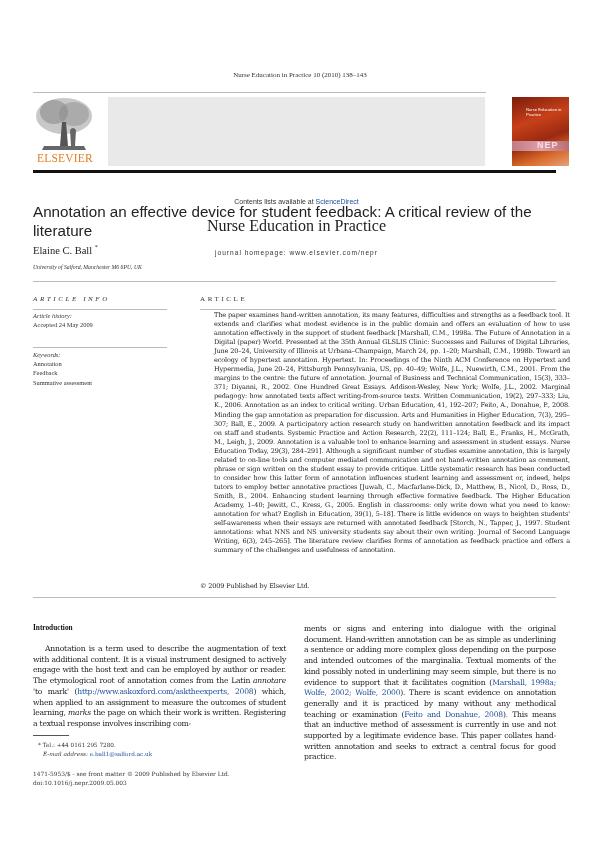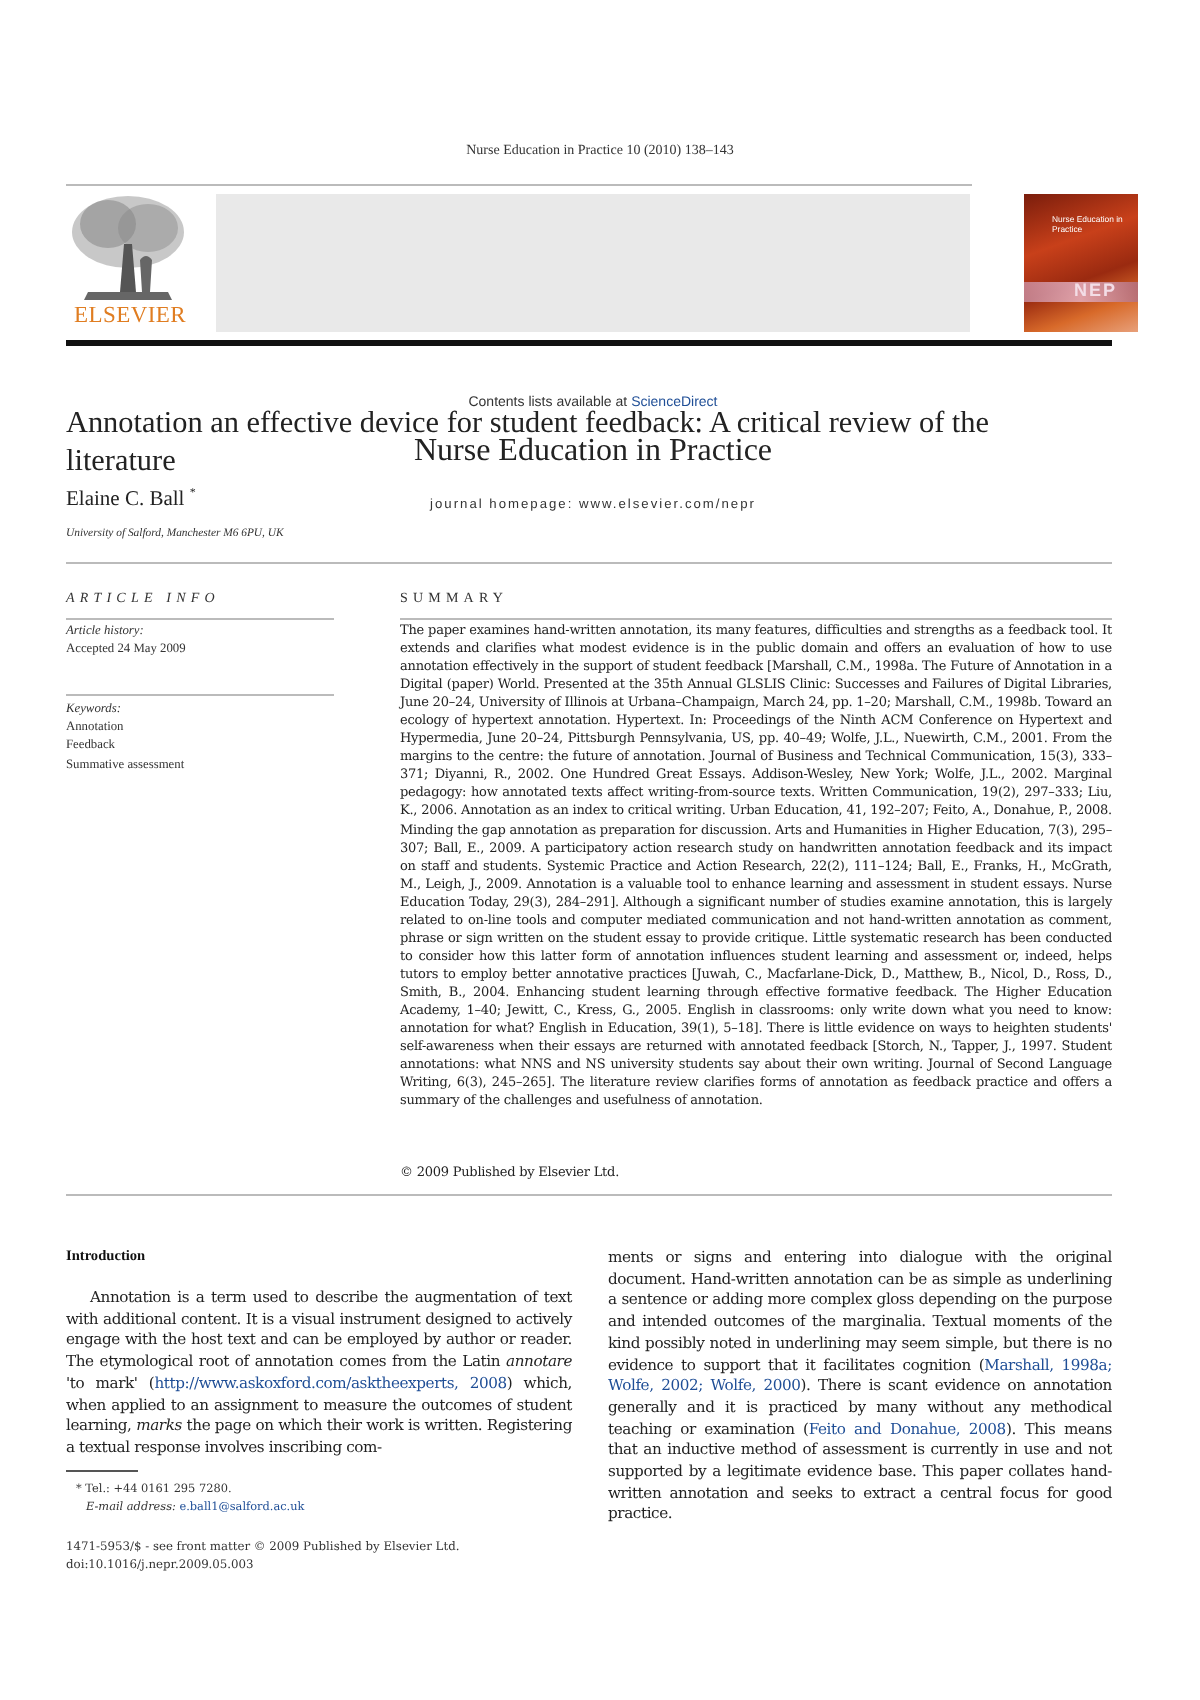--- a/index.html
+++ b/index.html
@@ -13,29 +13,29 @@
   .banner { top:97px; left:108px; width:377px; height:69px; background:#e9e9e9; }
   .contents-line { top:101px; left:0; width:100%; text-align:center; font-size:7px; font-family:"Liberation Sans", sans-serif; color:#333; }
   .contents-line .sd { color:#1f4e96; }
   .journal-name { top:120px; left:0; width:100%; text-align:center; font-size:16px; font-family:"Liberation Serif", serif; color:#222; }
   .homepage { top:152px; left:0; width:100%; text-align:center; font-size:6.6px; font-family:"Liberation Sans", sans-serif; letter-spacing:1px; color:#333; }
   .cover { top:97px; left:499px; width:57px; height:69px; background:linear-gradient(160deg,#7a1d0c 0%,#c8401a 35%,#9a2a10 60%,#d86a2a 80%,#e8a07a 100%); overflow:hidden;margin-left:13px; }
   .cover-title { position:absolute; left:14px; top:10px; font-size:4.2px; line-height:5px; color:#fff; font-family:"Liberation Sans", sans-serif; }
   .cover-band { position:absolute; left:0; top:44px; width:57px; height:10px; background:linear-gradient(90deg,#c88a9a,#e6b0c0,#b47080); opacity:.85; }
   .cover-nep { position:absolute; left:25px; top:43px; font-size:9px; font-weight:bold; color:#f3dde6; font-family:"Liberation Sans", sans-serif; letter-spacing:1px; }
   .thick-rule { top:170px; left:33px; width:523px; height:3px; background:#111; }
-  .title { top:202px; left:33px; width:520px; font-size:15.2px; line-height:19px; font-family:Liberation Serif, serif; color:#222; }
+  .title { top:202px; left:33px; width:520px; font-size:15.2px; line-height:19px; font-family:Liberation Sans, sans-serif; color:#222; }
   .author { top:244px; left:33px; font-size:10.5px; font-family:"Liberation Serif", serif; color:#222; }
   .author sup { font-size:6px; }
   .affil { top:264px; left:33px; font-size:5.7px; font-style:italic; color:#333; font-family:"Liberation Serif", serif; }
   .rule-thin { height:1px; background:#bbb; }
   .section-label { font-size:7px; letter-spacing:2.6px; color:#333; font-family:"Liberation Serif", serif; }
   .info-block { font-size:6.4px; line-height:9.2px; color:#333; font-family:"Liberation Serif", serif; }
   .info-block .h { font-style:italic; }
-  .abstract { top:311px; left:200px; width:356px; font-size:6.5px; line-height:9.05px; text-align:justify; color:#222; font-family:"DejaVu Serif", serif; letter-spacing:-0.12px; }
+  .abstract { top:311px; left:214px; width:356px; font-size:6.5px; line-height:9.05px; text-align:justify; color:#222; font-family:"DejaVu Serif", serif; letter-spacing:-0.12px; }
   .copyright { top:582px; left:200px; width:356px; text-align:left; font-size:6.5px; color:#222; font-family:"DejaVu Serif", serif; letter-spacing:-0.12px;}
   .intro-heading { top:623px; left:33px; font-size:7.3px; font-weight:bold; font-family:Liberation Serif, serif; color:#111; }
   .col { font-size:7.6px; line-height:10.7px; text-align:justify; color:#222; font-family:"DejaVu Serif", serif; letter-spacing:-0.2px; }
   .col-left { top:644px; left:33px; width:253px; text-indent:12px; }
   .col-right { top:624px; left:304px; width:252px; }
   .link { color:#1f4e96; }
   .fn-rule { top:735px; left:33px; width:36px; height:1px; background:#555; }
   .footnote { top:741px; left:38px; font-size:5.7px; line-height:8.5px; color:#333; font-family:"DejaVu Serif", serif; }
   .footnote .em { font-style:italic; }
   .frontmatter { top:770px; left:33px; font-size:5.9px; line-height:8.6px; color:#333; font-family:"DejaVu Serif", serif; }
@@ -77,21 +77,21 @@
 <div class="abs title">Annotation an effective device for student feedback: A critical review of the literature</div>
 <div class="abs author">
   <span>Elaine C. Ball</span>
   <sup>*</sup>
 </div>
 <div class="abs affil">University of Salford, Manchester M6 6PU, UK</div>
 
 <div class="abs rule-thin" style="top:281px;left:33px;width:523px;"></div>
 
 <div class="abs section-label" style="top:295px;left:33px;font-style:italic;">ARTICLE INFO</div>
-<div class="abs section-label" style="top:295px;left:200px;">SUMMARY</div>
+<div class="abs section-label" style="top:295px;left:200px;">ARTICLE</div>
 
 <div class="abs rule-thin" style="top:309px;left:33px;width:134px;"></div>
 <div class="abs rule-thin" style="top:309px;left:200px;width:356px;"></div>
 
 <div class="abs info-block" style="top:311px;left:33px;">
   <div class="h">Article history:</div>
   <div>Accepted 24 May 2009</div>
 </div>
 
 <div class="abs rule-thin" style="top:347px;left:33px;width:134px;"></div>

